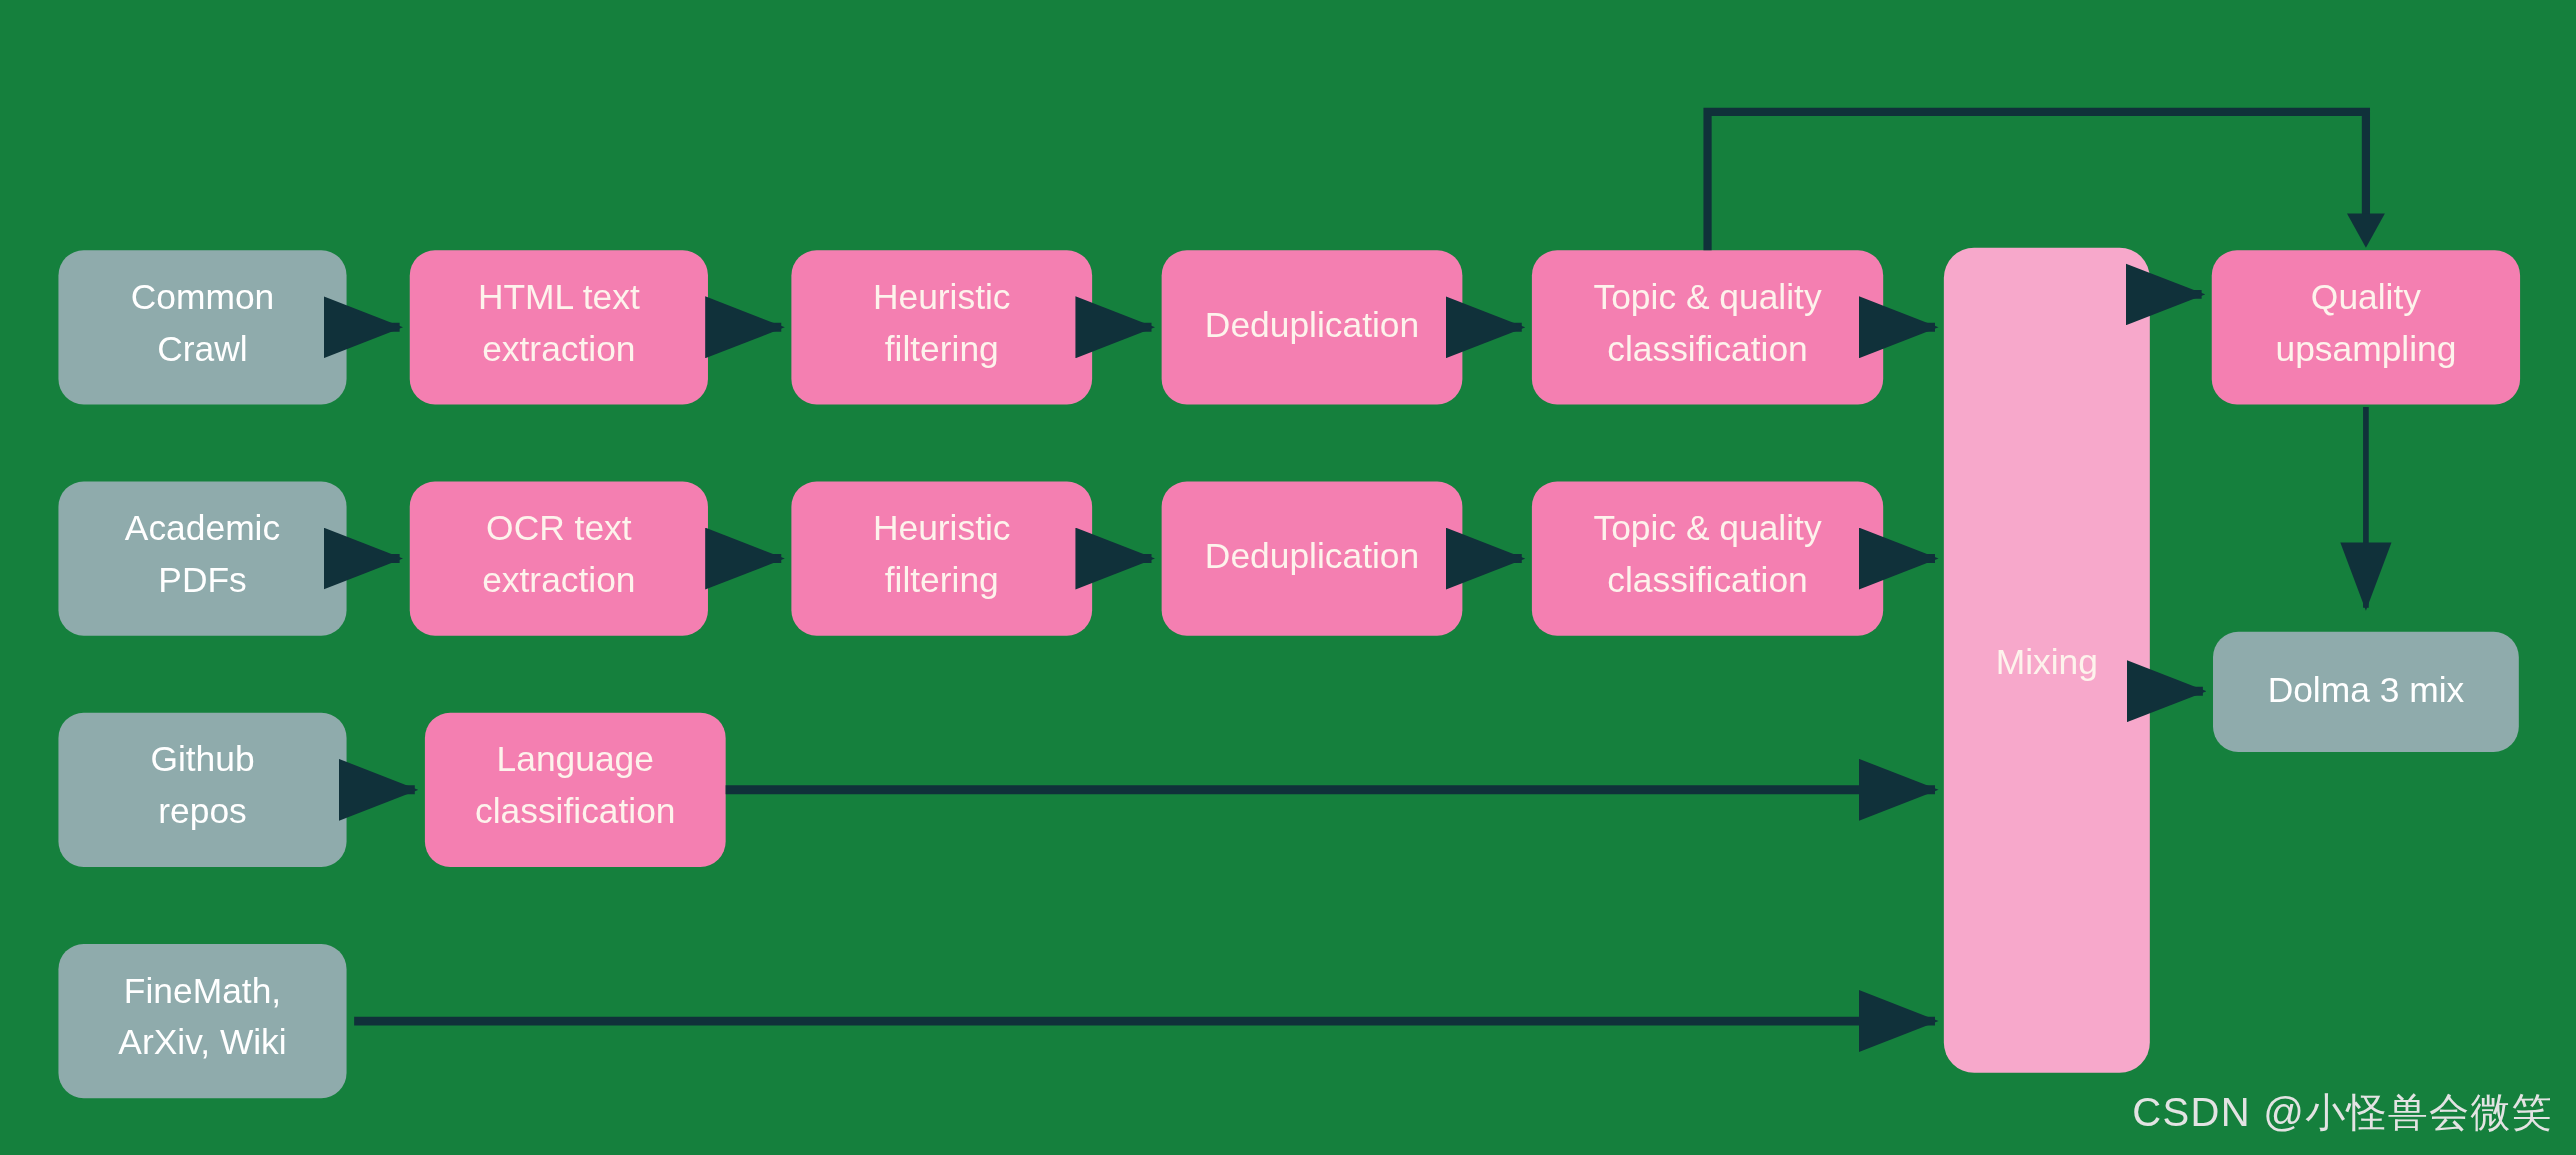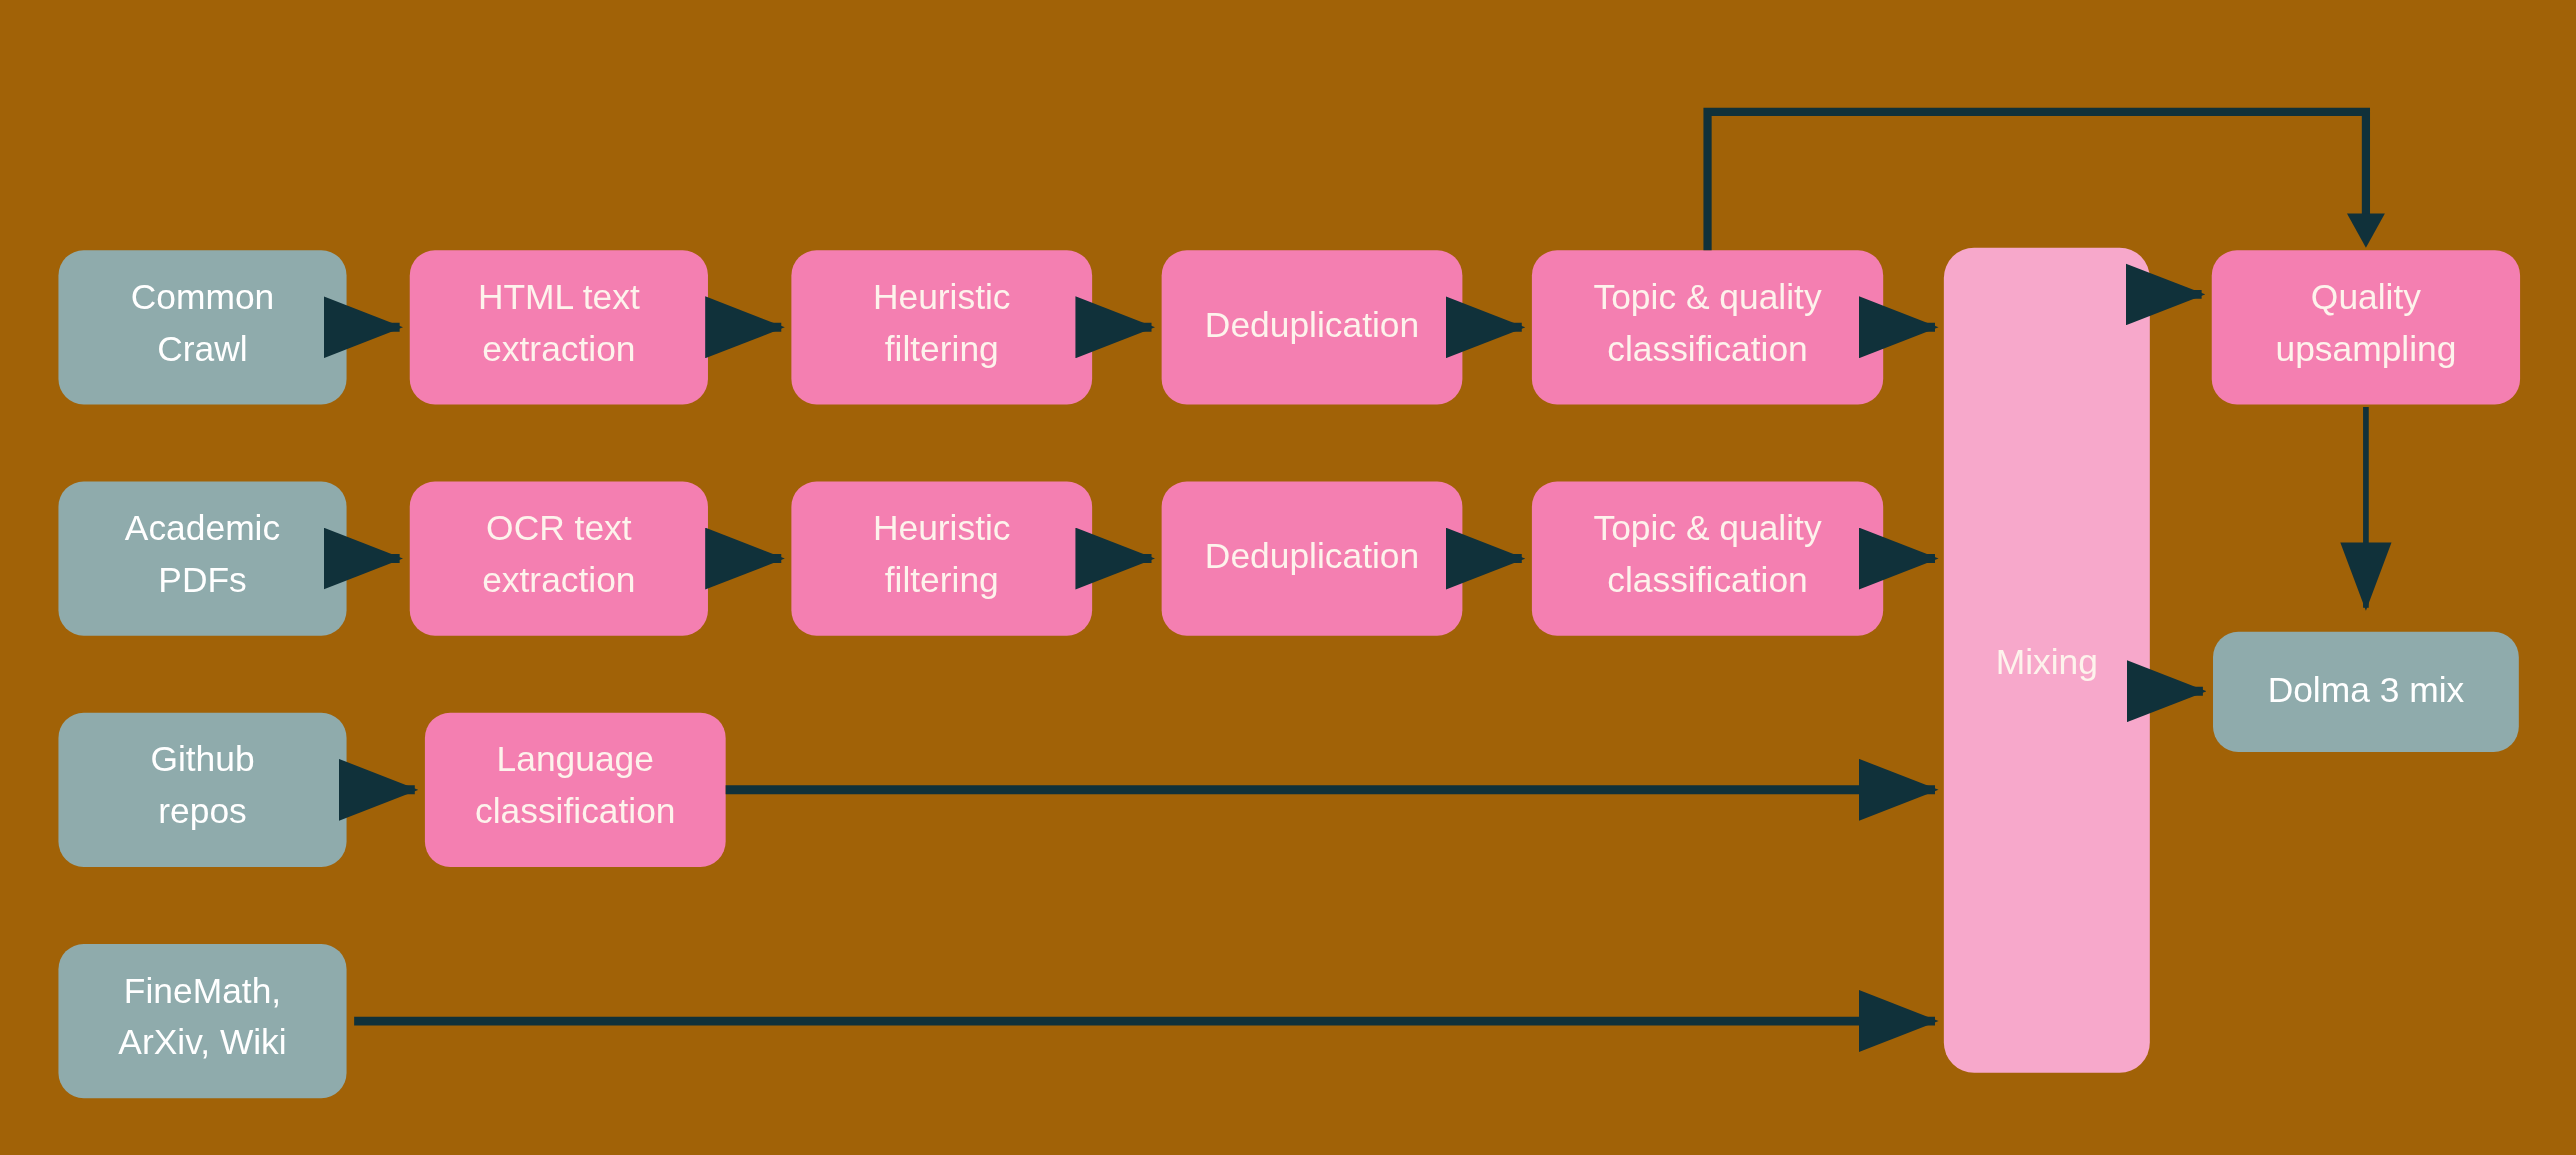--- a/index.html
+++ b/index.html
@@ -10,21 +10,21 @@
   body {
     width: 2576px;
     height: 1155px;
     font-family: "Liberation Sans", sans-serif;
     overflow: hidden;
   }
   #diagram-root {
     position: relative;
     width: 2576px;
     height: 1155px;
-    background: #a16207;
+    background: #15803d;
   }
   svg.flow {
     position: absolute;
     top: 0;
     left: 0;
     width: 2576px;
     height: 1155px;
     display: block;
   }
   .node-label {
@@ -158,14 +158,15 @@
 
     <g>
       <rect x="3502" y="1000" rx="40" ry="40" width="484" height="190" fill="#8FABAC"></rect>
       <text class="node-label label-on-source" x="3744" y="1096">Dolma 3 mix</text>
 
       <line x1="3744" y1="644" x2="3744" y2="962" stroke="#10313A" stroke-width="9" marker-end="url(#arrowheadThin)"></line>
       <line x1="3412" y1="1094" x2="3486" y2="1094" stroke="#10313A" stroke-width="14" marker-end="url(#arrowhead)"></line>
     </g>
   </svg>
 
+  <div class="watermark">CSDN @小怪兽会微笑</div>
 </div>
 
 
 </body></html>

